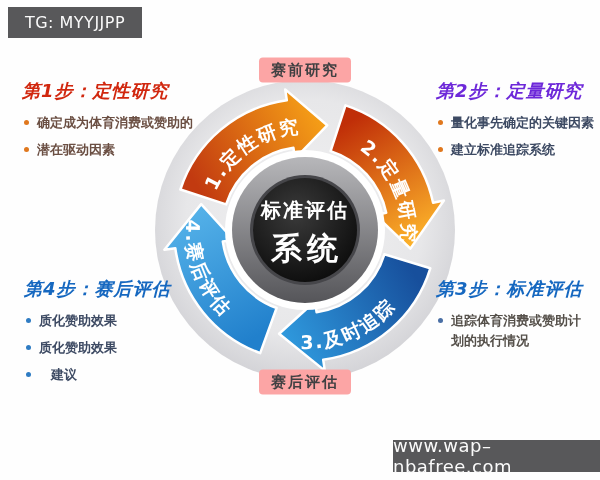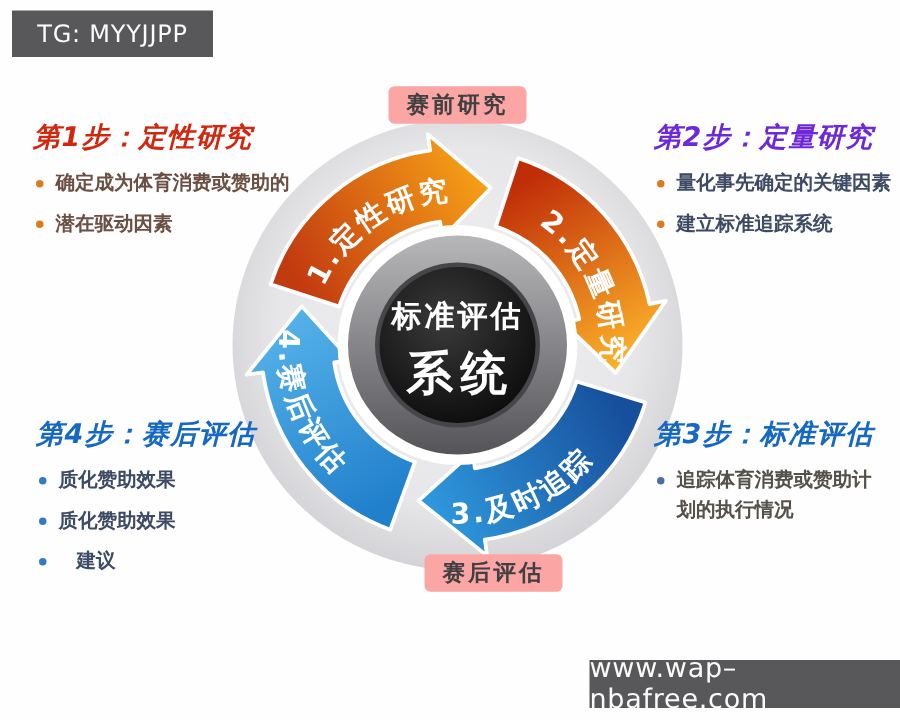--- a/index.html
+++ b/index.html
@@ -96,21 +96,21 @@
   </svg>
 
   <div class="wm-bar" id="tg-bar" style="background: rgb(88, 88, 90);">
     <span>TG: MYYJJPP</span>
   </div>
   <div class="wm-bar" id="site-bar" style="background: rgb(88, 88, 90);">
     <span>www.wap–nbafree.com</span>
   </div>
 
   <div class="pill" style="left:305px;top:70px;">赛前研究</div>
-  <div class="pill" style="left:305px;top:382px;margin-left:24px;">赛后评估</div>
+  <div class="pill" style="left:305px;top:382px;">赛后评估</div>
 
   <div class="step" style="left:22px;top:79px;width:192px;">
     <div class="step-title" style="color: rgb(209, 39, 14);">第1步：定性研究</div>
     <ul class="bullets">
         <li>
           <span class="dot" style="background: rgb(224, 120, 30);"></span>
           <span style="color: rgb(107, 79, 67);">确定成为体育消费或赞助的</span>
         </li>
         <li>
           <span class="dot" style="background: rgb(224, 120, 30);"></span>

